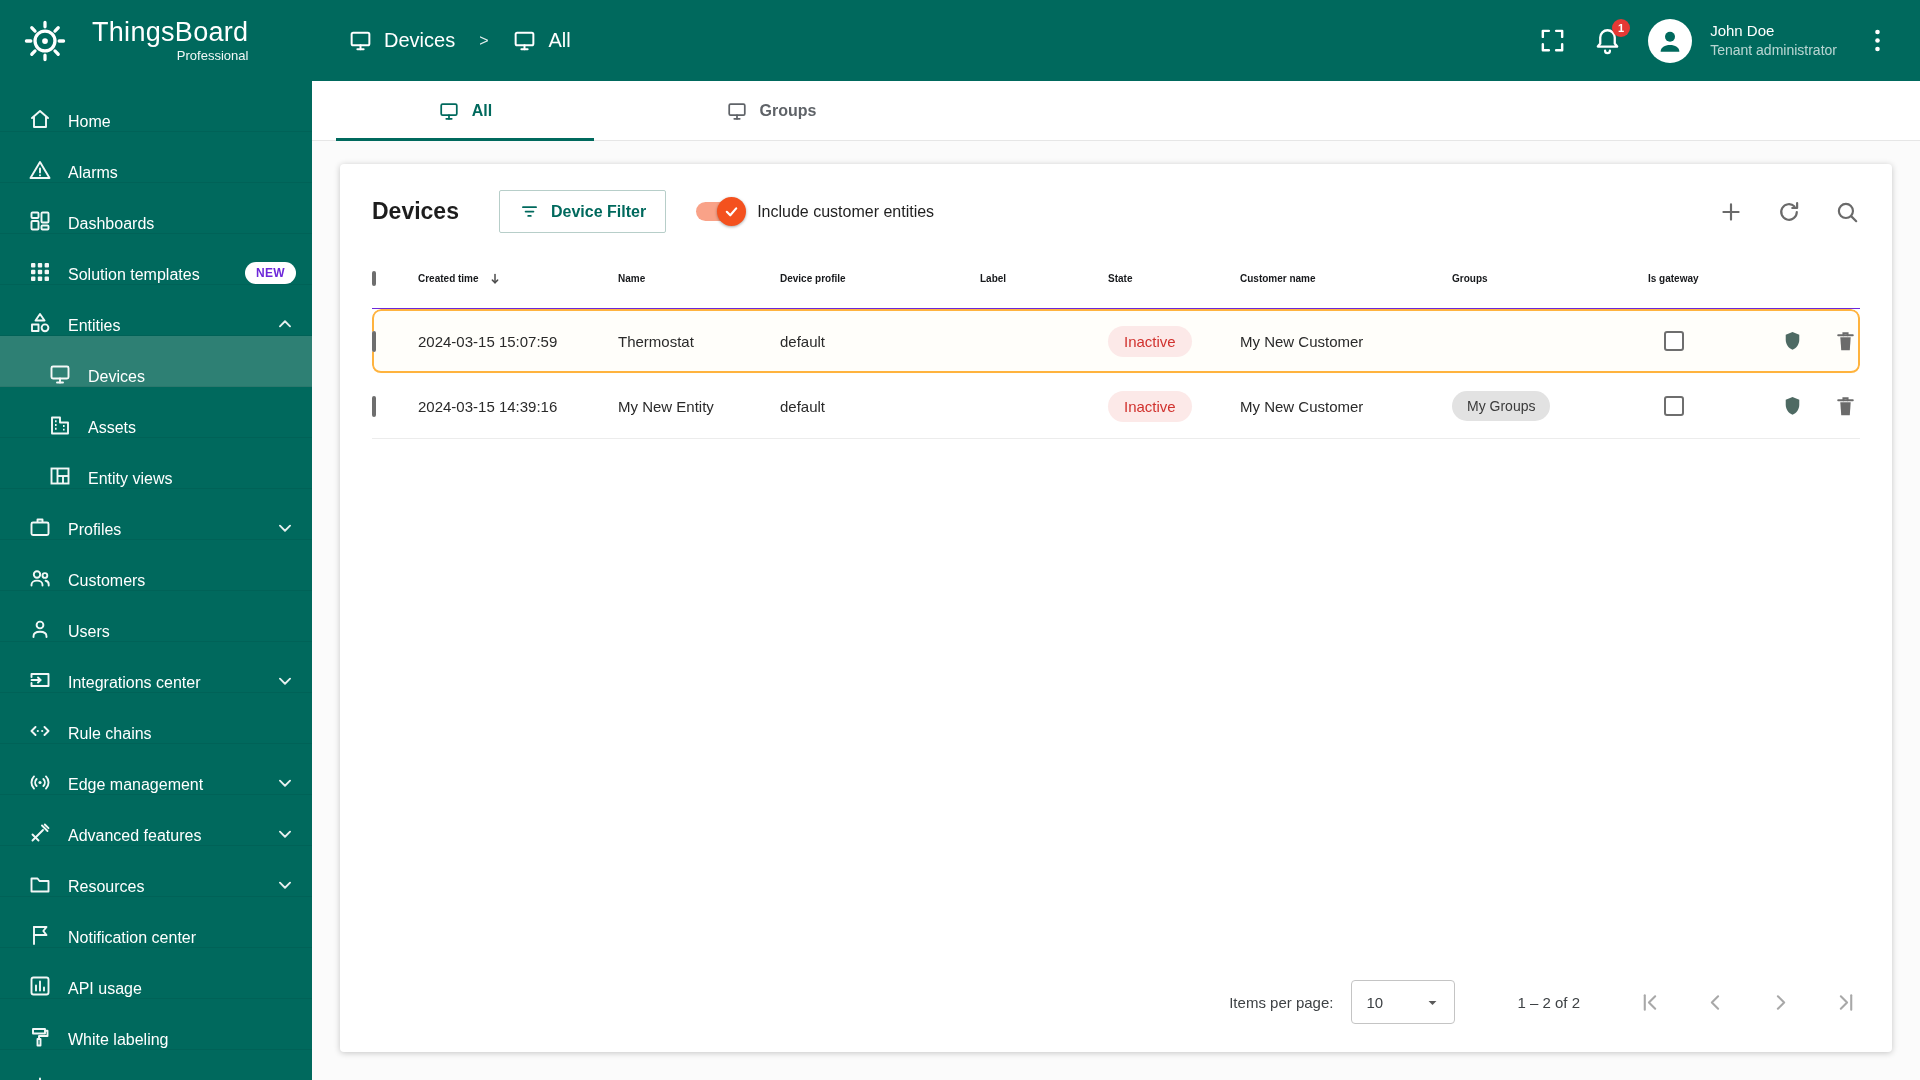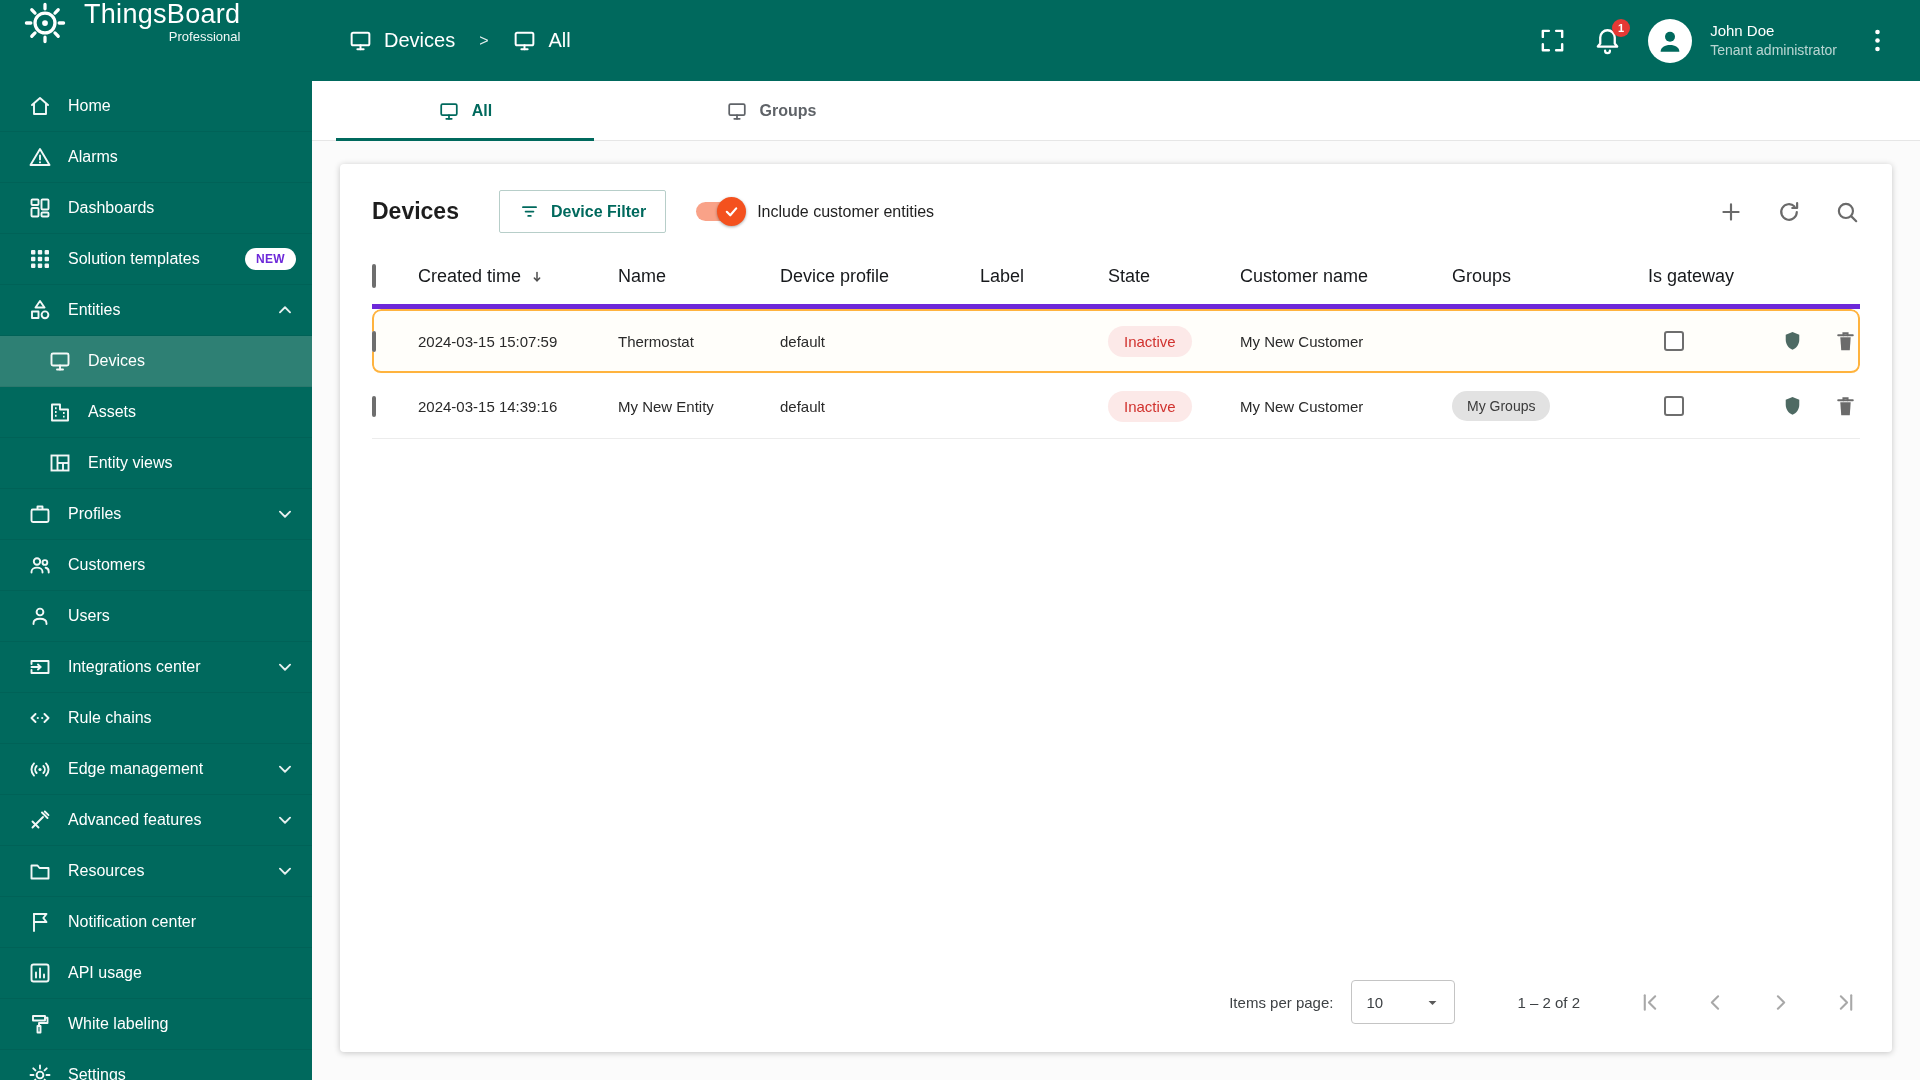--- a/index.html
+++ b/index.html
@@ -2,27 +2,27 @@
 <html><head>
 <meta charset="utf-8">
 <style>
   *{margin:0;padding:0;box-sizing:border-box}
   html,body{width:1920px;height:1080px;overflow:hidden;background:#fff;
     font-family:"Liberation Sans",sans-serif;color:#212121}
   .app{display:flex;width:1920px;height:1080px}
 
   
   .sidebar{width:312px;min-width:312px;background:#00695D;color:#fff;display:flex;flex-direction:column;overflow:hidden}
-  .logo{height:81px;display:flex;padding:0 16px 0 22px;gap:16px;flex:none}
+  .logo{height:81px;display:flex;align-items:center;padding:0 16px 0 22px;gap:24px;flex:none}
   .logo .gear{width:46px;height:46px;color:#fff}
   .brand-text{display:flex;flex-direction:column;align-items:flex-end}
   .brand-name{font-size:27px;font-weight:500;letter-spacing:.3px;line-height:1.05}
   .brand-sub{font-size:13px;opacity:.95;margin-top:1px}
   .nav{flex:1;overflow:hidden}
-  .nav-item{height:51px;display:flex;align-items:center;gap:16px;padding:0 16px 0 28px;
+  .nav-item{height:51px;display:flex;align-items:flex-end;gap:16px;padding:0 16px 0 28px;
     font-size:16px;font-weight:500;cursor:pointer;border-bottom:1px solid rgba(0,0,0,.06)}
   .nav-item .icon{width:24px;height:24px;flex:none;opacity:.95}
   .nav-item.child{padding-left:48px}
   .nav-item.active{background:#2E8074}
   .badge-new{margin-left:auto;background:#fff;color:#6d28d9;font-size:12px;font-weight:700;
     padding:4px 11px;border-radius:12px;letter-spacing:.3px}
   .chev{margin-left:auto;width:22px;height:22px;opacity:.9;flex:none}
   svg{display:block;width:100%;height:100%}
 
   
@@ -68,21 +68,21 @@
     background:#F4511E;box-shadow:0 1px 3px rgba(0,0,0,.35);display:flex;align-items:center;justify-content:center}
   .switch-thumb .icon{width:15px;height:15px;color:#fff}
   .toggle-label{font-size:16px;color:#1f1f1f}
   .head-actions{margin-left:auto;display:flex;align-items:center;gap:32px}
   .head-actions .icon-btn{color:#6A6A6A;width:26px;height:26px}
 
   
   .table{padding:0 32px;flex:none}
   .thead,.trow{display:grid;grid-template-columns:46px 200px 162px 200px 128px 132px 212px 196px 132px 1fr;
     align-items:center}
-  .thead{height:60px;font-size:18px;font-weight:400;color:#17191c;border-bottom:5px solid #6d28d9}
+  .thead{height:60px;font-size:10px;font-weight:700;color:#17191c;border-bottom:1px solid #6d28d9}
   .th-created{display:flex;align-items:center;gap:7px}
   .sort-icon{width:18px;height:18px;color:#4d4d4d}
   .trow{height:65px;font-size:15px;color:#2a2a2a;border-bottom:1px solid #ECECEC;cursor:pointer}
   .trow.highlight{box-shadow:inset 0 0 0 2px #FFB33E;border-radius:9px;background:#FFFEFA;border-bottom-color:transparent}
   .cb{width:20px;height:20px;border:2px solid #6E6E6E;border-radius:3px;background:#fff;cursor:pointer}
   .pill{display:inline-block;padding:7px 16px;border-radius:17px;background:#FCE9E8;color:#D1322E;font-size:15px}
   .chip{display:inline-block;padding:7px 15px;border-radius:16px;background:#E2E2E2;color:#3A3A3A;font-size:14px}
   .state-cell,.groups-cell{display:flex}
   .gw-cell{display:flex;padding-left:16px}
   .actions-cell{display:flex;justify-content:flex-end;gap:28px;padding-right:6px}

